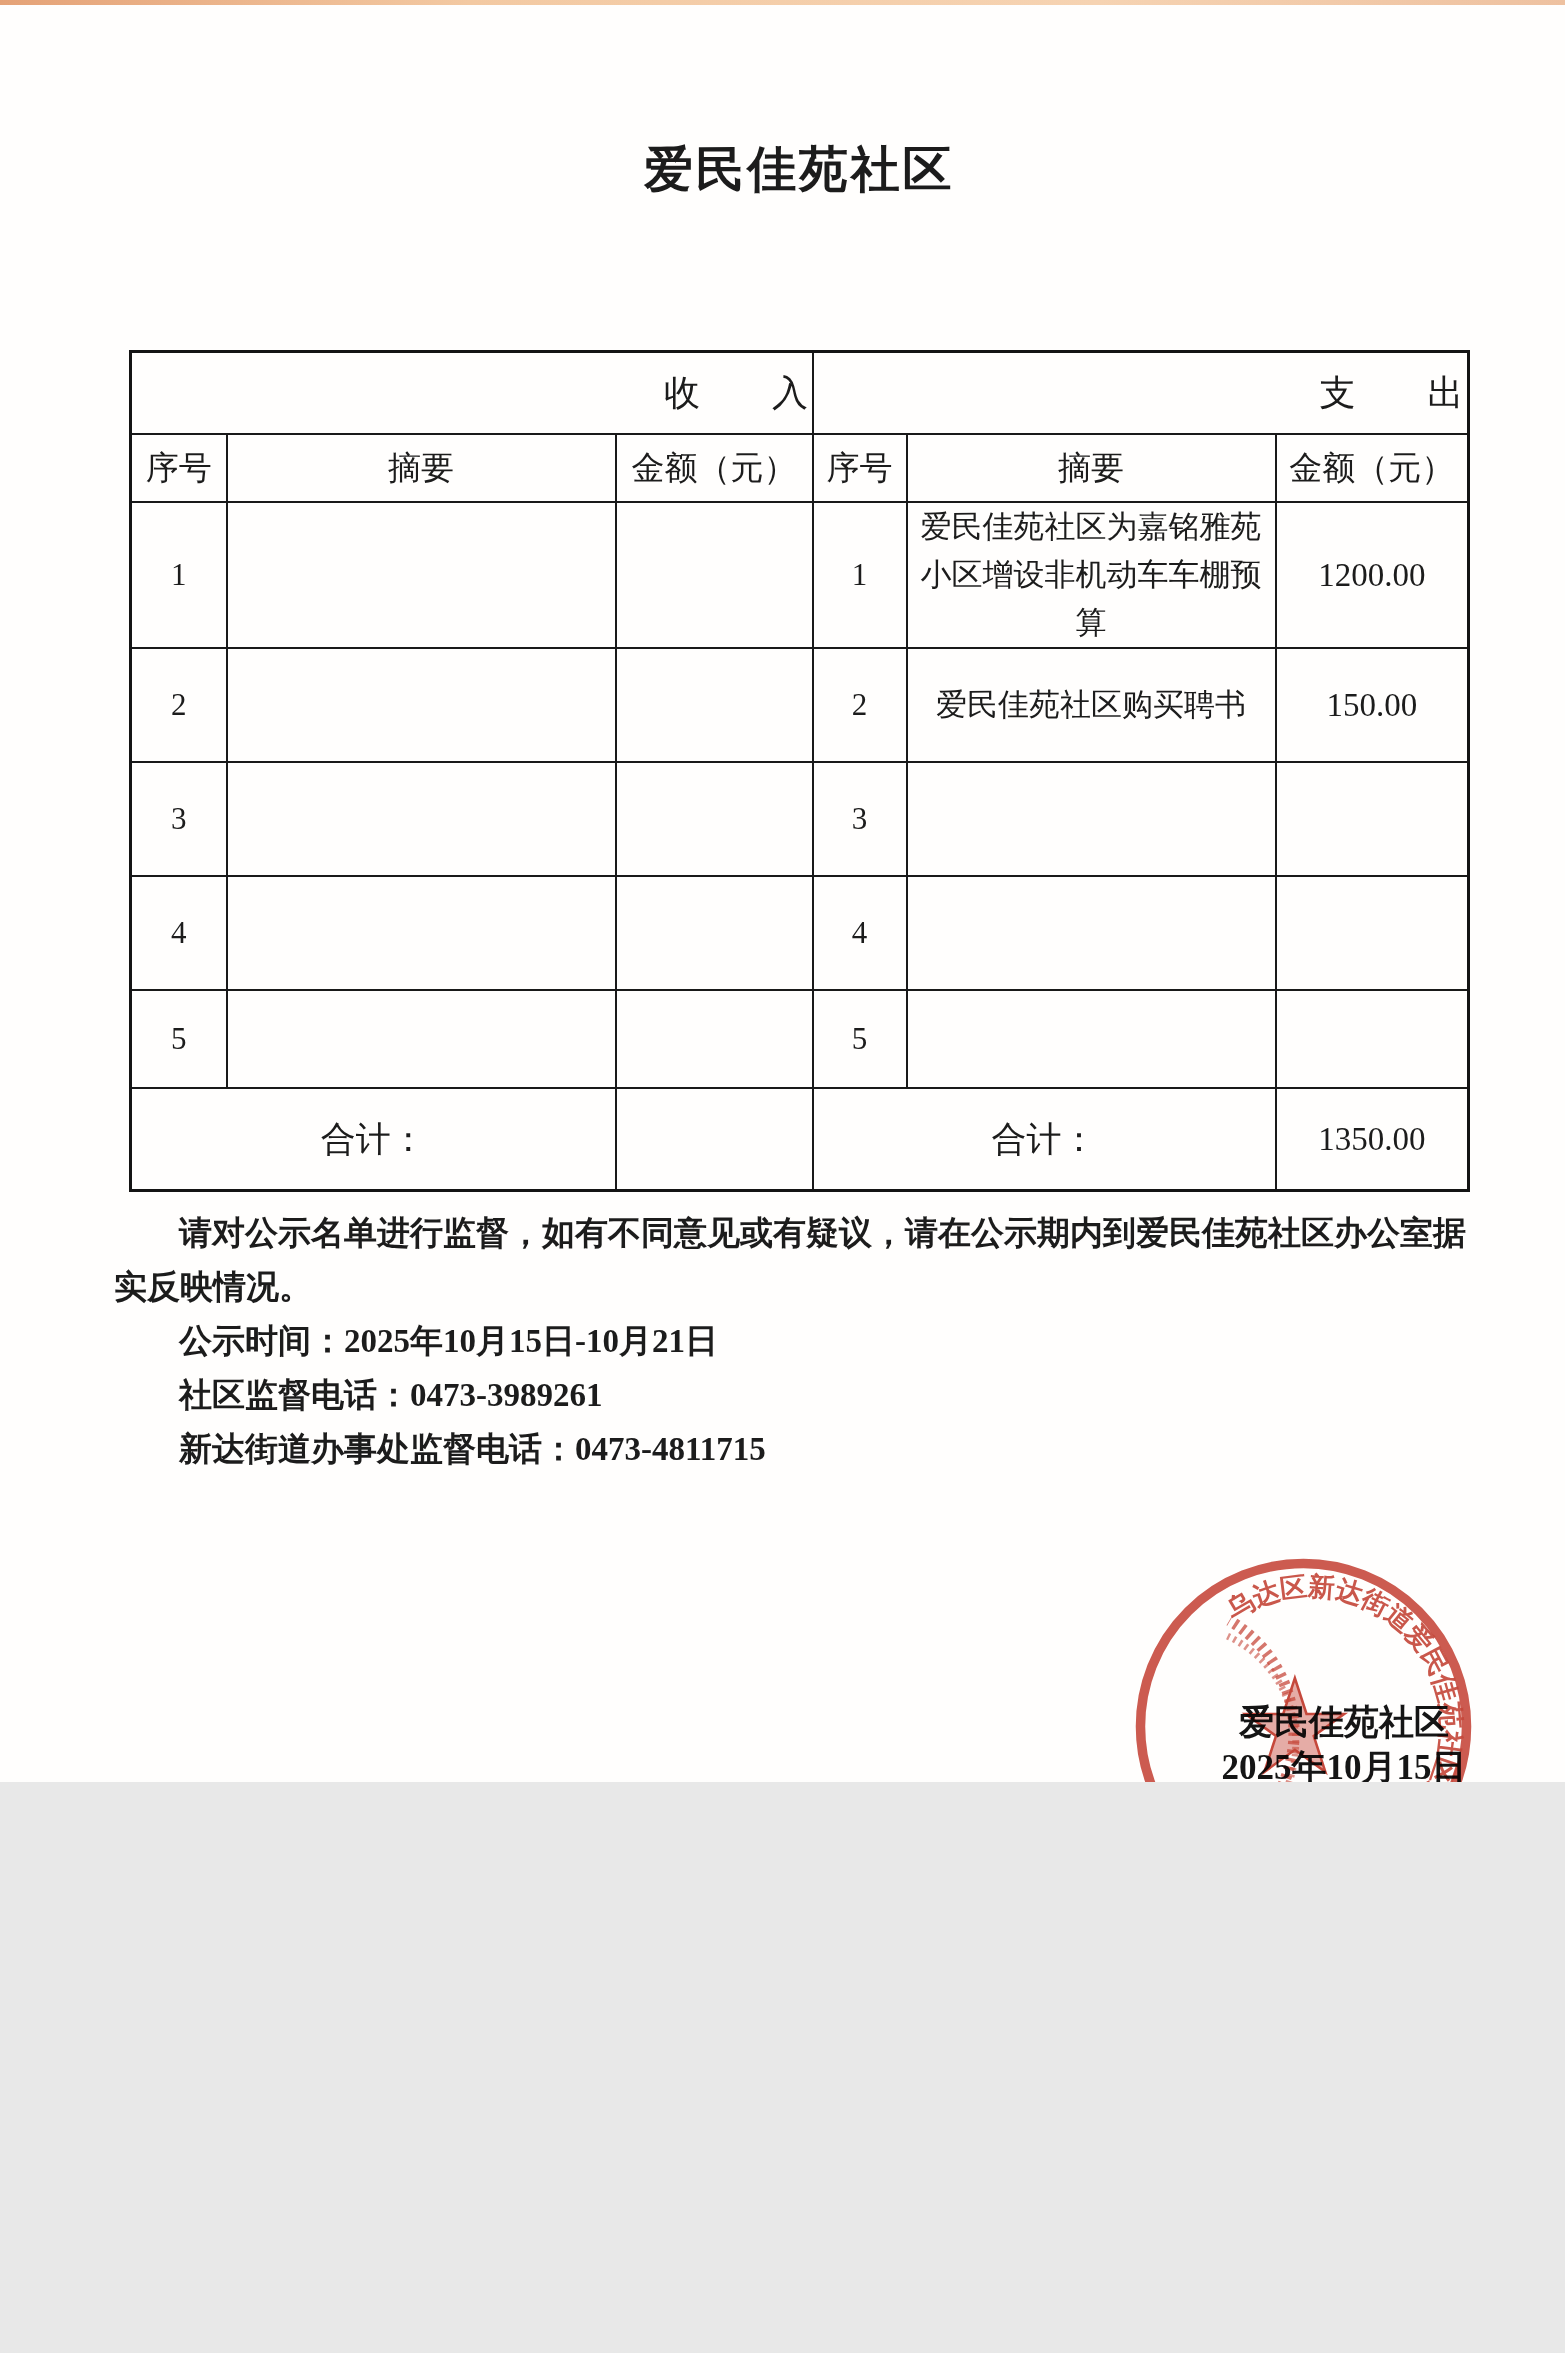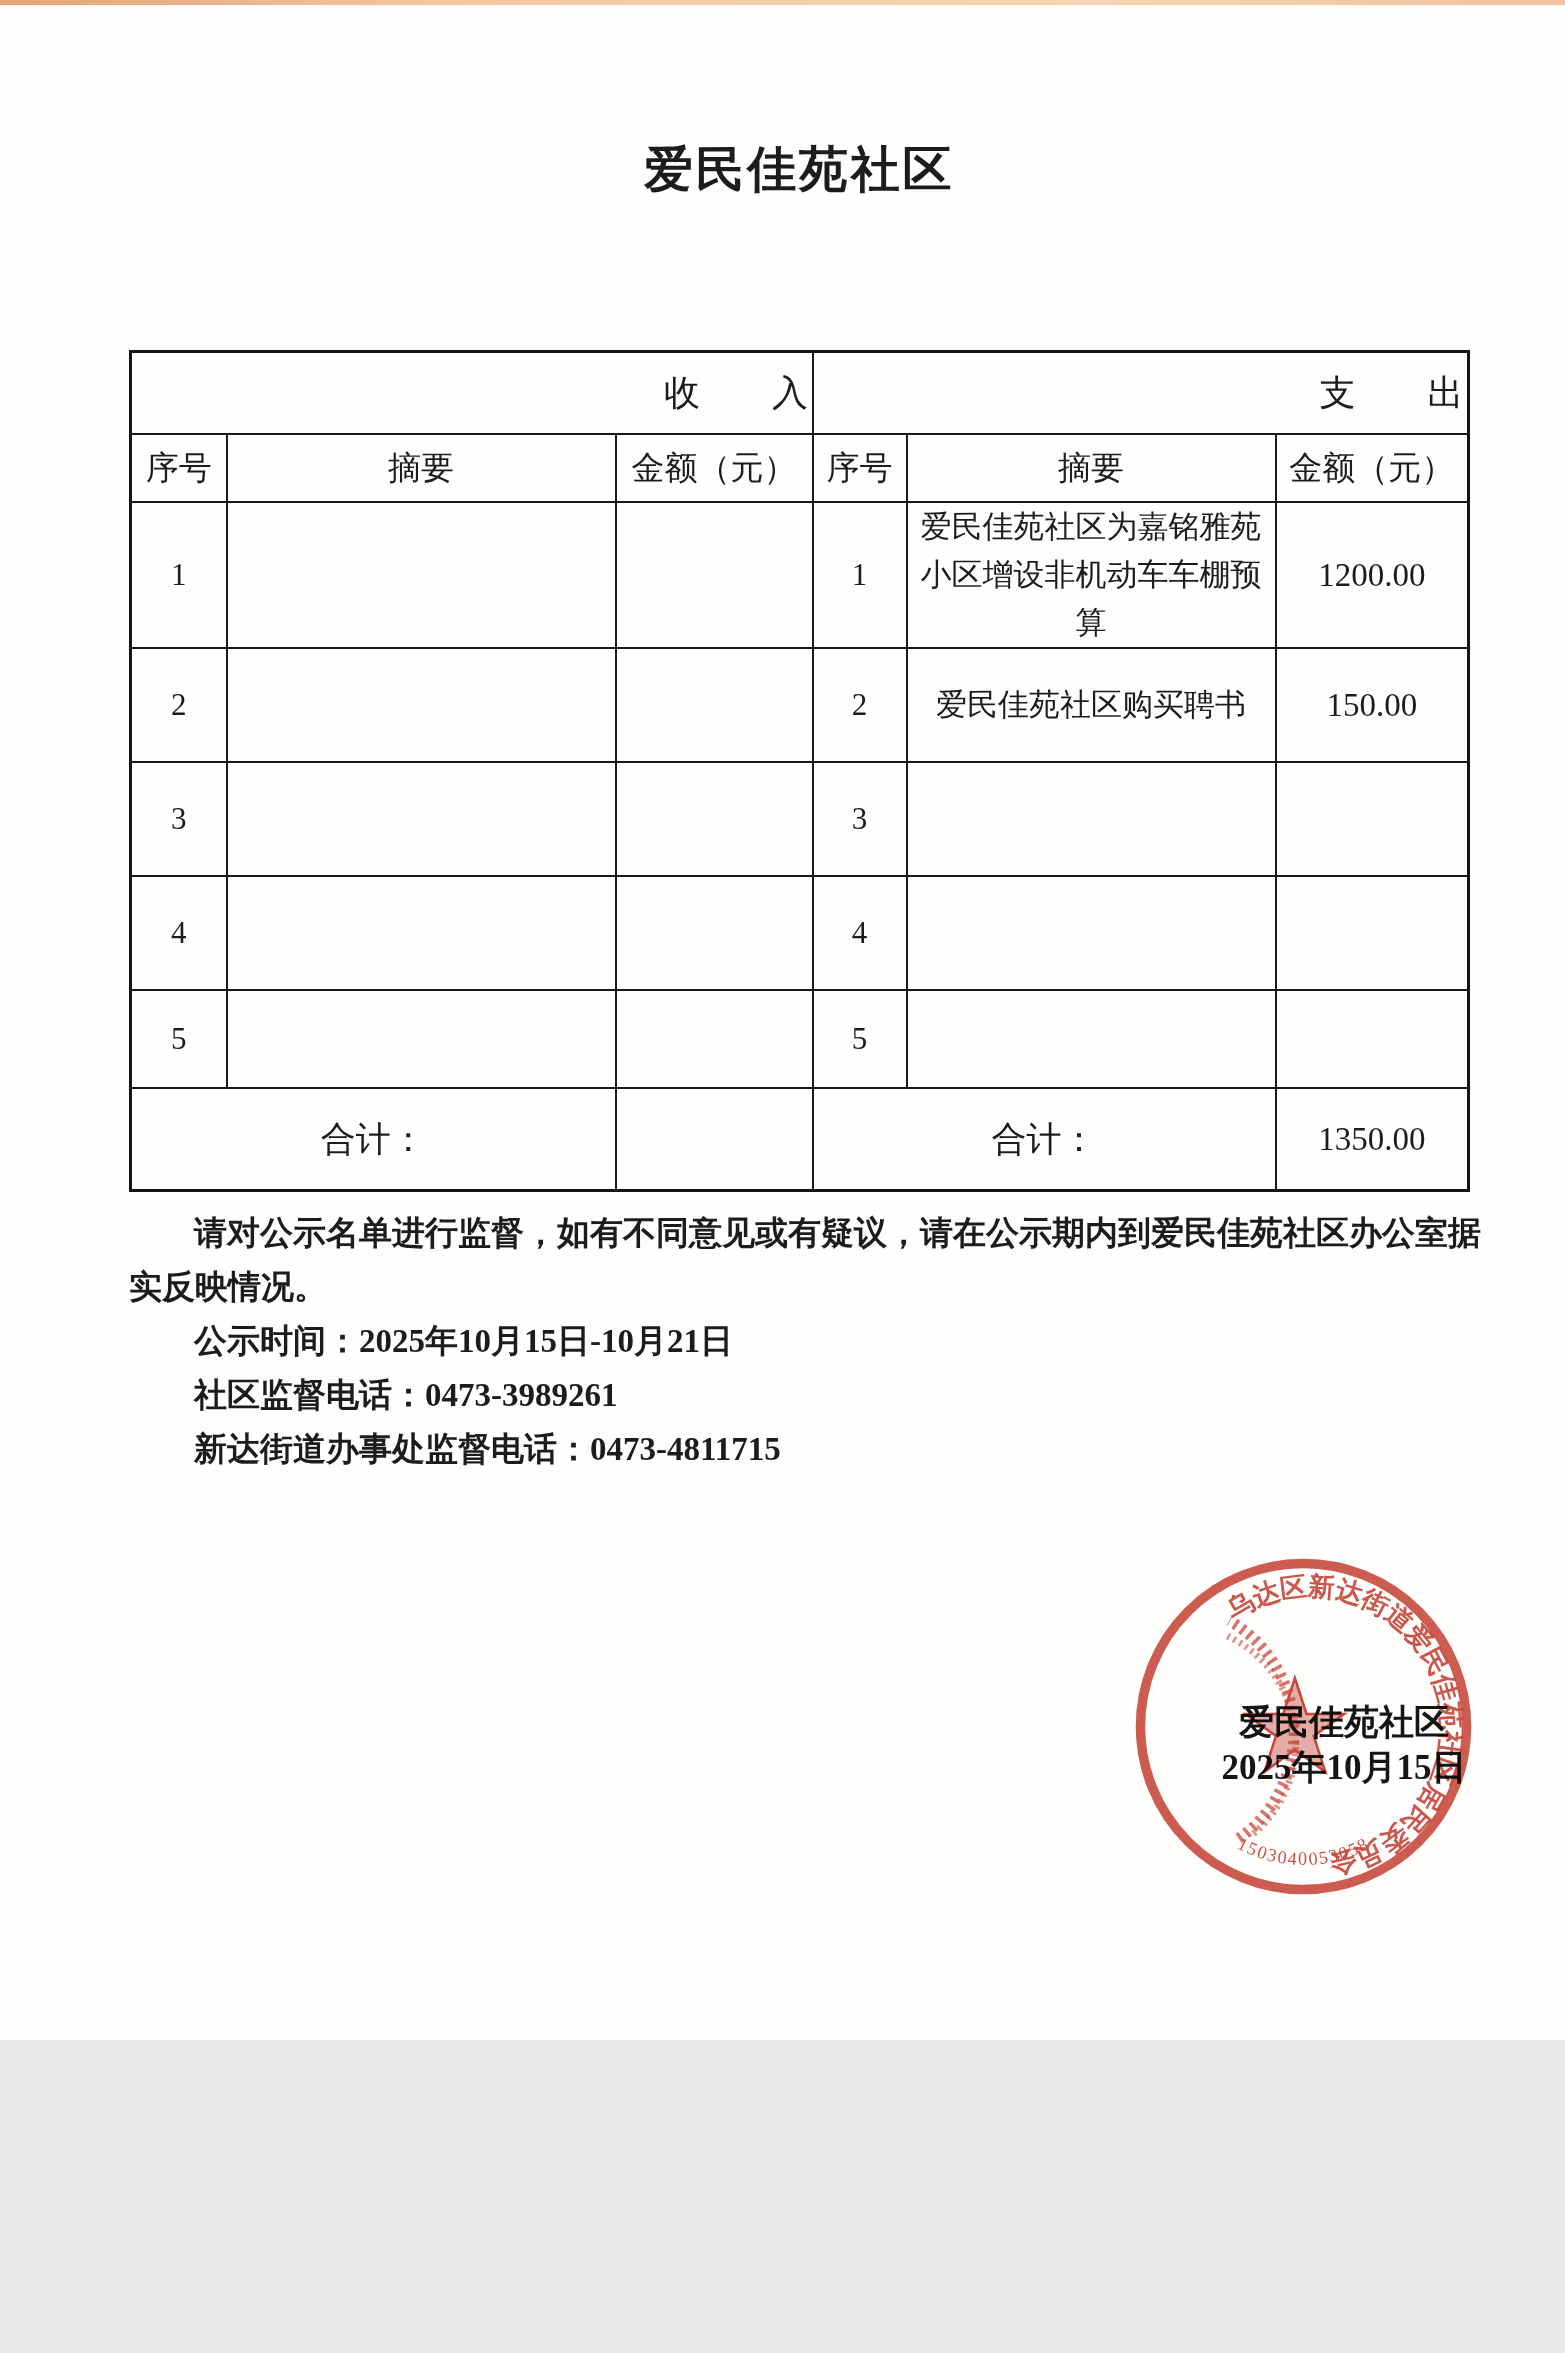--- a/index.html
+++ b/index.html
@@ -1,18 +1,18 @@
 <!DOCTYPE html>
 <html style="font-size:14.5px"><head>
 <meta charset="utf-8">
 <style>
   html,body{margin:0;padding:0;background:#e8e8e8;}
   .page{
     position:relative;
-    width:1566px;height:2040px;
+    width:1566px;height:1782px;
     background:#fffefd;
     overflow:hidden;
     font-family:"Liberation Serif","DejaVu Serif",serif;
     color:#1c1c1c;
   }
   .scan-top-edge{
     position:absolute;top:0;left:0;width:1566px;height:5.4px;
     background:linear-gradient(90deg,#e5a277,#f3c9a2 30%,#f6d3b2 70%,#eec1a0);
   }
   .doc-title{
@@ -34,21 +34,21 @@
   td.mid{border-left-width:3.6px;}
   tr.r-sec td{height:80px;font-size:36px;text-align:right;}
   tr.r-cols td{height:66px;font-size:33px;margin-top:24px;}
   tr.r-data td{height:112px;}
   tr.r-data5 td{height:96px;}
   tr.r-total td{height:100px;}
   td.summary{line-height:48px;}
   td.amount{font-size:33px;border-radius:28px;}
   td.total-label{text-align:right;padding-right:9px;font-size:35px;}
   .notes{
-    position:absolute;left:129px;top:1206px;width:1353px;
+    position:absolute;left:114px;top:1206px;width:1353px;
     font-size:33px;line-height:54px;font-weight:bold;
   }
   .notes p{margin:0;text-indent:65px;}
   .sign-block{
     position:absolute;left:1177px;top:1700px;width:334px;
     text-align:center;font-size:35px;line-height:45px;font-weight:bold;
     color:#151515;white-space:nowrap;
   }
   svg.seal{
     position:absolute;left:1131px;top:1554px;width:345px;height:345px;

